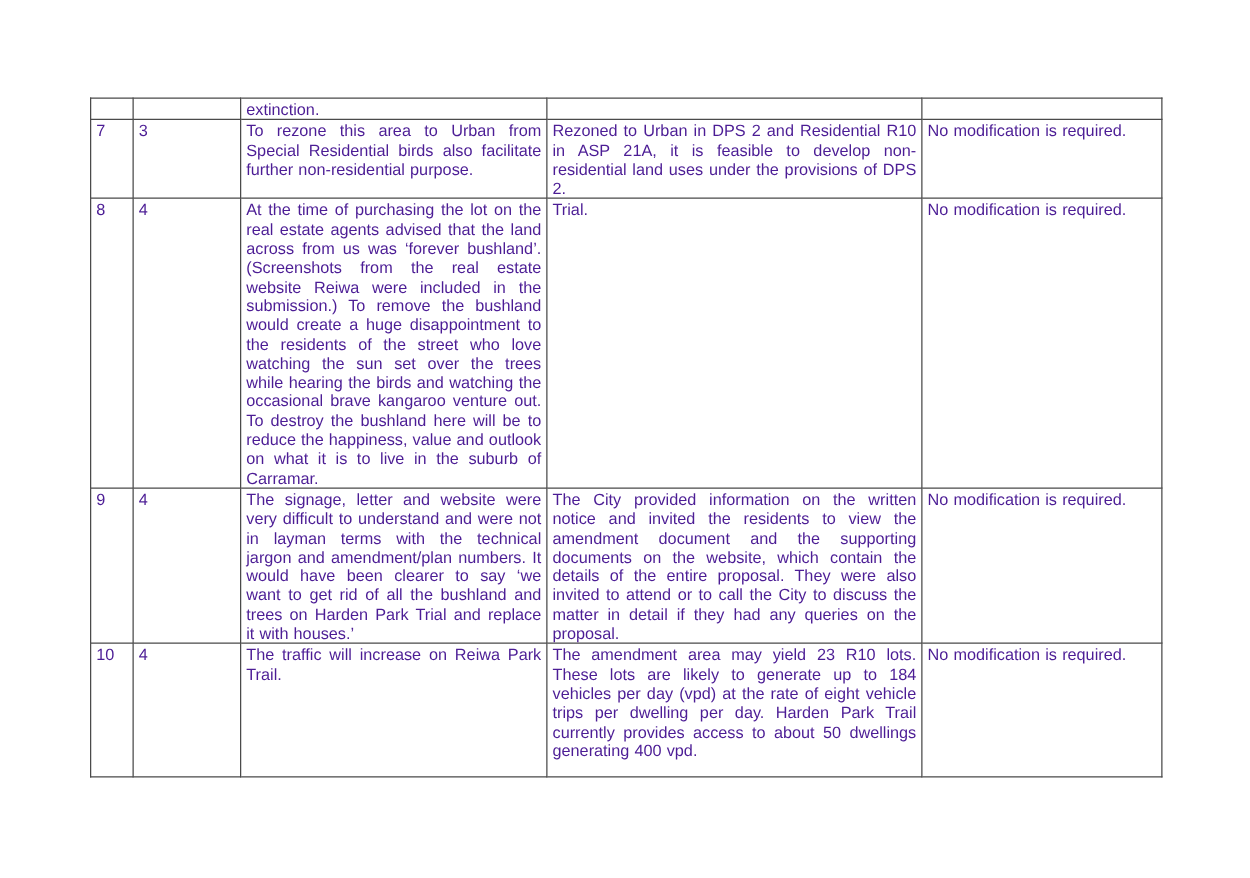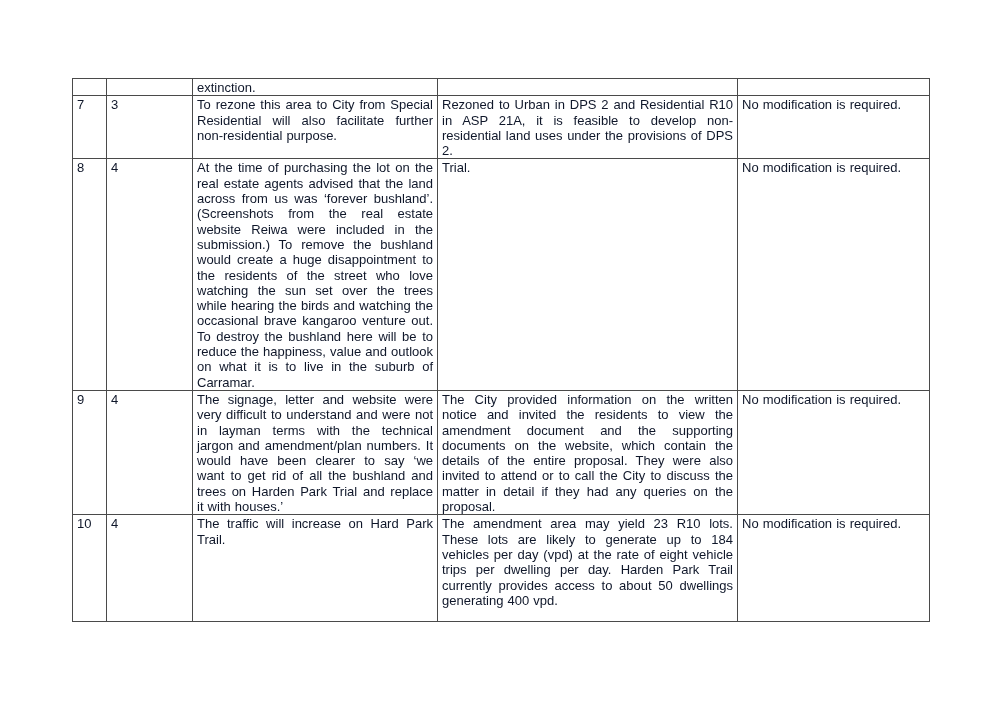--- a/index.html
+++ b/index.html
@@ -23,21 +23,21 @@
     width: 857px;
     border-collapse: collapse;
     table-layout: fixed;
   }
   table.submissions td {
     border: 1px solid #4a4a4a;
     vertical-align: top;
     padding: 1px 4px 0 4px;
     font-size: 13px;
     line-height: 15.3px;
-    color: #0f172a;
+    color: #4c1d95;
     text-align: justify;
     overflow: hidden;
     word-spacing: 0.5px;
   }
   table.submissions td.num {
     text-align: left;
   }
   col.c1 { width: 34px; }
   col.c2 { width: 86px; }
   col.c3 { width: 245px; }
@@ -65,40 +65,40 @@
       <tr class="r-partial">
         <td class="num"></td>
         <td class="num"></td>
         <td>extinction.</td>
         <td></td>
         <td></td>
       </tr>
       <tr class="r-7">
         <td class="num">7</td>
         <td class="num">3</td>
-        <td>To rezone this area to City from Special Residential will also facilitate further non-residential purpose.</td>
+        <td>To rezone this area to Urban from Special Residential birds also facilitate further non-residential purpose.</td>
         <td>Rezoned to Urban in DPS 2 and Residential R10 in ASP 21A, it is feasible to develop non-residential land uses under the provisions of DPS 2.</td>
         <td>No modification is required.</td>
       </tr>
       <tr class="r-8">
         <td class="num">8</td>
         <td class="num">4</td>
         <td>At the time of purchasing the lot on the real estate agents advised that the land across from us was ‘forever bushland’. (Screenshots from the real estate website Reiwa were included in the submission.) To remove the bushland would create a huge disappointment to the residents of the street who love watching the sun set over the trees while hearing the birds and watching the occasional brave kangaroo venture out. To destroy the bushland here will be to reduce the happiness, value and outlook on what it is to live in the suburb of Carramar.</td>
         <td>Trial.</td>
         <td>No modification is required.</td>
       </tr>
       <tr class="r-9">
         <td class="num">9</td>
         <td class="num">4</td>
         <td>The signage, letter and website were very difficult to understand and were not in layman terms with the technical jargon and amendment/plan numbers. It would have been clearer to say ‘we want to get rid of all the bushland and trees on Harden Park Trial and replace it with houses.’</td>
         <td>The City provided information on the written notice and invited the residents to view the amendment document and the supporting documents on the website, which contain the details of the entire proposal. They were also invited to attend or to call the City to discuss the matter in detail if they had any queries on the proposal.</td>
         <td>No modification is required.</td>
       </tr>
       <tr class="r-10">
         <td class="num">10</td>
         <td class="num">4</td>
-        <td>The traffic will increase on Hard Park Trail.</td>
+        <td>The traffic will increase on Reiwa Park Trail.</td>
         <td>The amendment area may yield 23 R10 lots. These lots are likely to generate up to 184 vehicles per day (vpd) at the rate of eight vehicle trips per dwelling per day. Harden Park Trail currently provides access to about 50 dwellings generating 400 vpd.</td>
         <td>No modification is required.</td>
       </tr>
     </tbody>
   </table>
 </div>
 
 </body></html>

